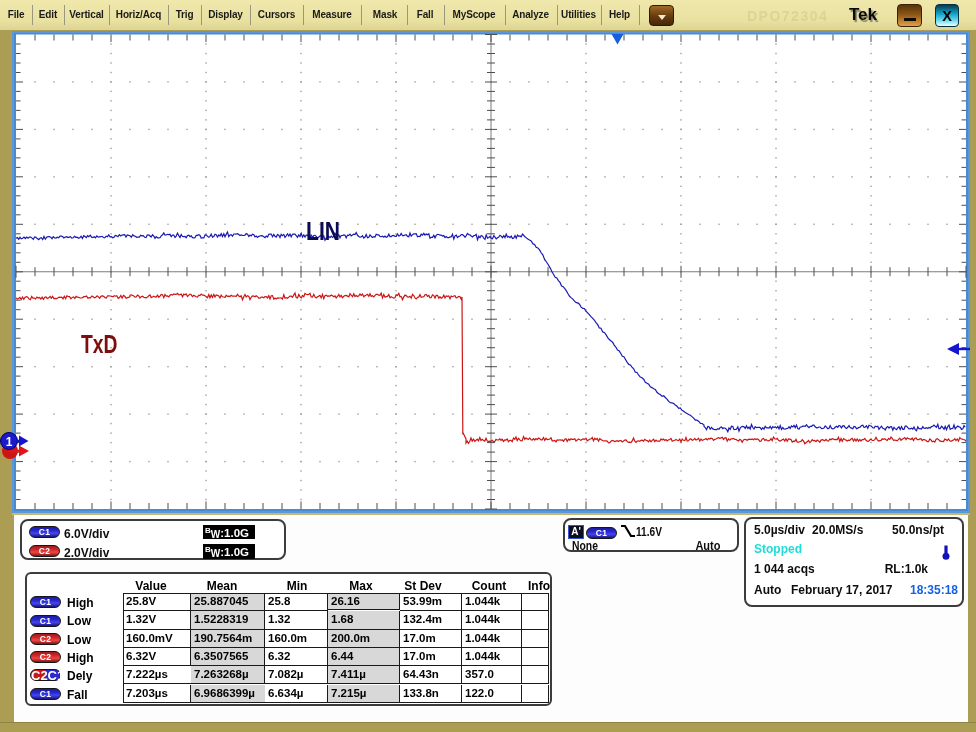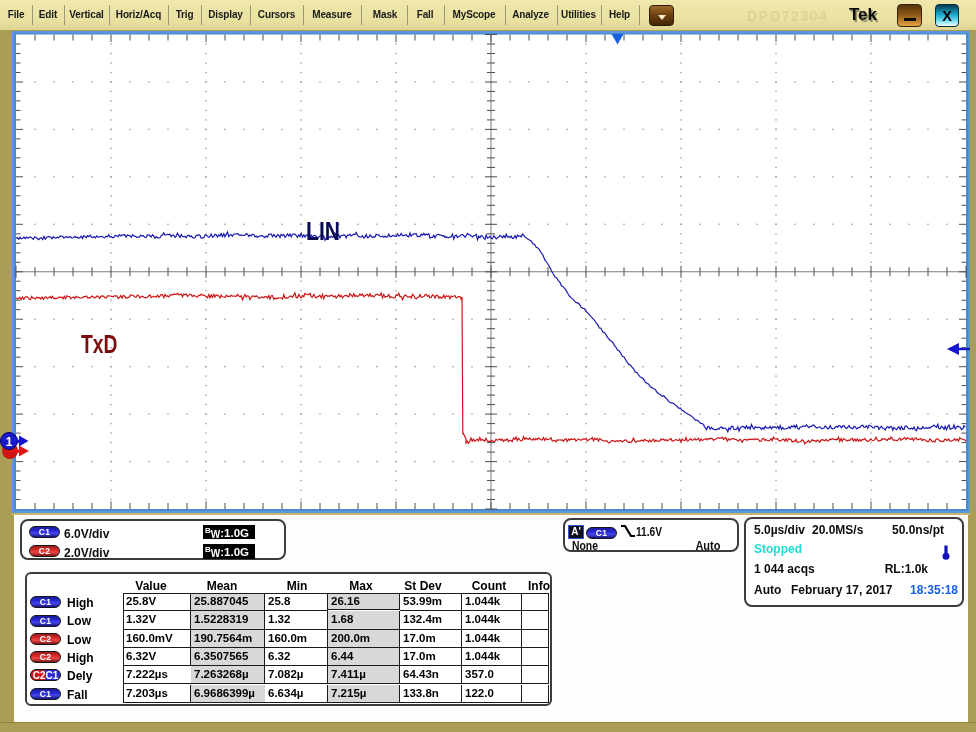--- a/index.html
+++ b/index.html
@@ -35,21 +35,21 @@
 #pA { left:20px; top:519px; width:266px; height:41px; }
 #pB { left:563px; top:518px; width:176px; height:34px; }
 #pC { left:744px; top:517px; width:220px; height:90px; }
 #pT { left:25px; top:572px; width:527px; height:134px; border-radius:6px; }
 .badge { position:absolute; width:31px; height:12px; border-radius:6.5px; color:#fff;
   font-size:8.5px; font-weight:bold; text-align:center; line-height:11px;
   letter-spacing:0.4px; border:1.5px solid #161616; }
 .c1 { background:linear-gradient(180deg,#1b1b9e 0%,#2828d4 38%,#4646ee 62%,#15157d 100%); }
 .c2 { background:linear-gradient(180deg,#9e1b1b 0%,#d42828 38%,#ee4646 62%,#7d1515 100%); }
 .c21 { background:linear-gradient(90deg,#c51a1a 0%,#c51a1a 49%,#2a2ad4 49%,#2a2ad4 100%);
-  letter-spacing:0; font-size:10px; }
+  letter-spacing:0; font-size:13px; }
 .bw { position:absolute; background:#000; color:#fff; font-weight:bold; height:14.5px;
   width:52px; font-size:11.5px; line-height:12.5px; padding-left:2px; overflow:hidden; }
 .bw .b { font-size:8px; vertical-align:3.5px; }
 .bw .w { font-size:10px; vertical-align:-1px; }
 .bt { position:absolute; font-weight:bold; font-size:12px; color:#0d0d0d; white-space:nowrap; }
 .th { position:absolute; top:5px; transform:translateX(-50%); font-size:12px; font-weight:bold; }
 .rl { position:absolute; font-size:12px; font-weight:bold; }
 .cell { position:absolute; border-right:1px solid #1a1a1a; border-bottom:1px solid #1a1a1a;
   font-size:11.5px; font-weight:bold; padding:2px 0 0 3px; background:#fff; }
 .cell.cg { background:#d8d8d8; }

